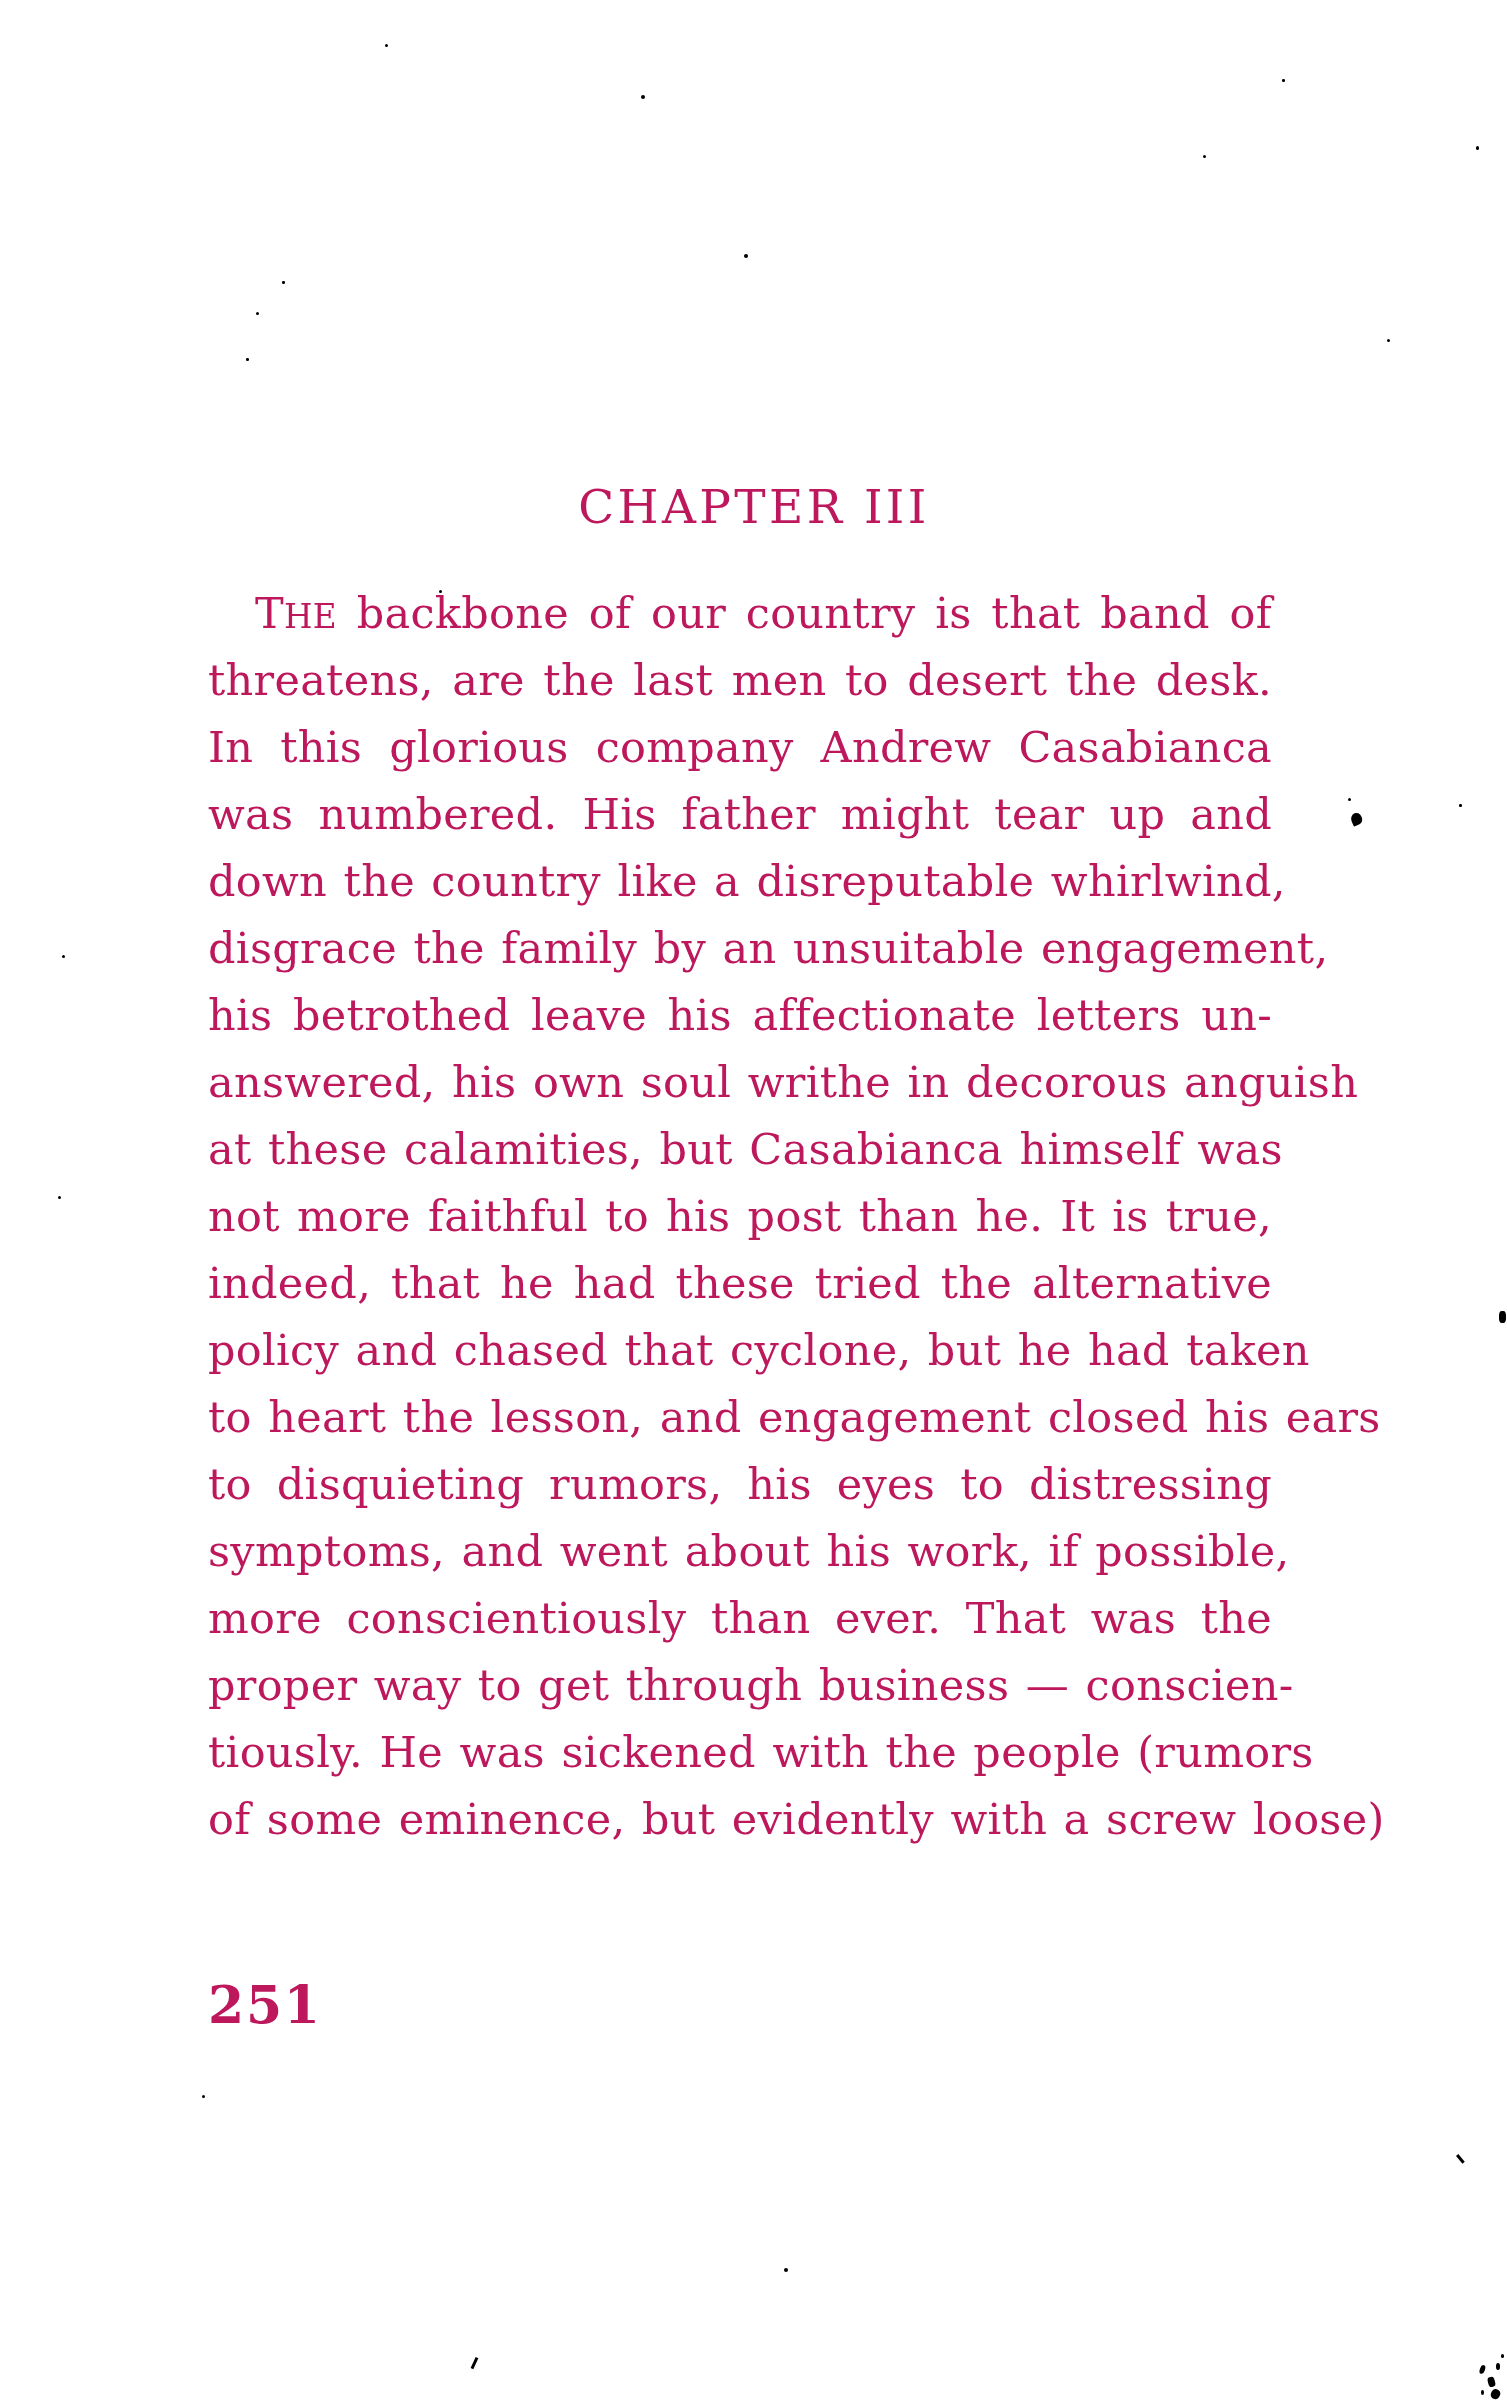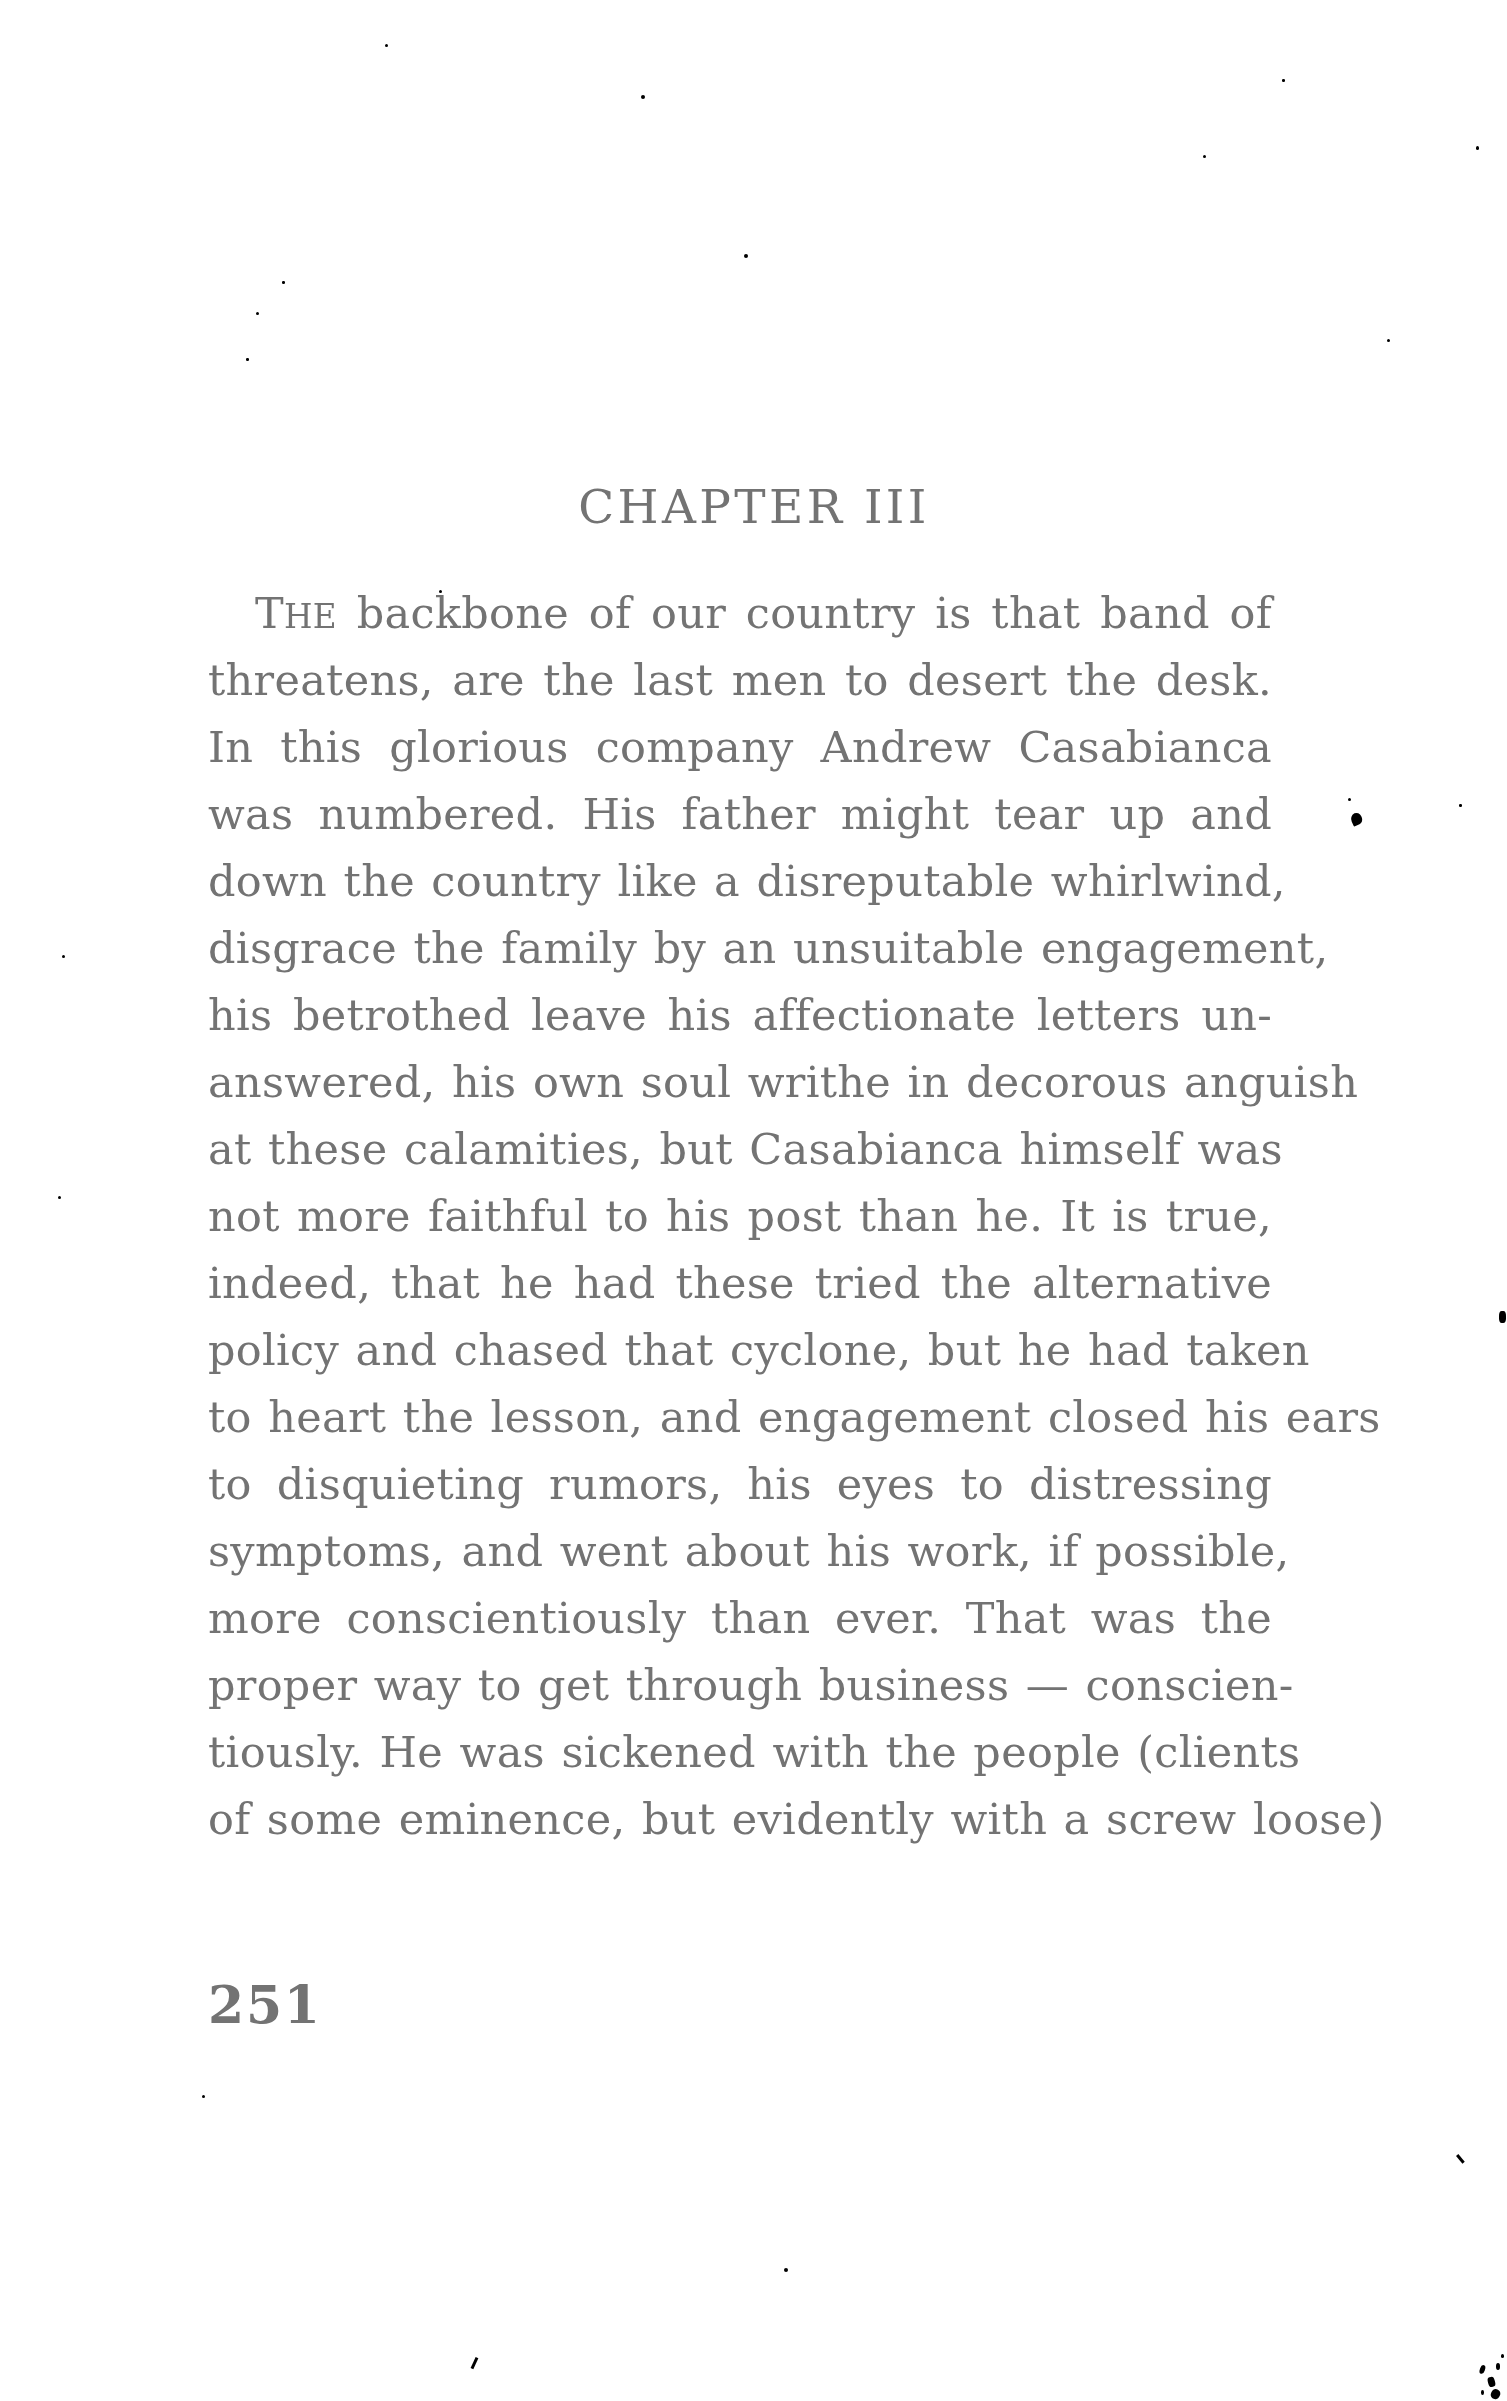--- a/index.html
+++ b/index.html
@@ -7,21 +7,21 @@
     padding: 0;
     background: #ffffff;
   }
   .page {
     position: relative;
     width: 1508px;
     height: 2401px;
     background: #ffffff;
     overflow: hidden;
     font-family: "DejaVu Serif", "Liberation Serif", serif;
-    color: #737373;
+    color: #be185d;
   }
   .chapter-title {
     position: absolute;
     top: 481px;
     left: 0;
     right: 0;
     margin: 0;
     text-align: center;
     font-size: 47px;
     font-weight: normal;
@@ -93,21 +93,21 @@
     <div class="text-line">answered, his own soul writhe in decorous anguish</div>
     <div class="text-line">at these calamities, but Casabianca himself was</div>
     <div class="text-line">not more faithful to his post than he. It is true,</div>
     <div class="text-line">indeed, that he had these tried the alternative</div>
     <div class="text-line">policy and chased that cyclone, but he had taken</div>
     <div class="text-line">to heart the lesson, and engagement closed his ears</div>
     <div class="text-line">to disquieting rumors, his eyes to distressing</div>
     <div class="text-line">symptoms, and went about his work, if possible,</div>
     <div class="text-line">more conscientiously than ever. That was the</div>
     <div class="text-line">proper way to get through business — conscien-</div>
-    <div class="text-line">tiously. He was sickened with the people (clients</div>
+    <div class="text-line">tiously. He was sickened with the people (rumors</div>
     <div class="text-line">of some eminence, but evidently with a screw loose)</div>
   </div>
 
   <div class="page-number">251</div>
 
   <div class="speck" style="left:385px;top:44px;width:3.4px;height:3.4px;"></div>
   <div class="speck" style="left:641px;top:95px;width:4.2px;height:4.2px;"></div>
   <div class="speck" style="left:1282px;top:79px;width:2.5px;height:2.5px;"></div>
   <div class="speck" style="left:1203px;top:155px;width:3.4px;height:3.4px;"></div>
   <div class="speck" style="left:1476px;top:146px;width:3.4px;height:4.2px;"></div>

